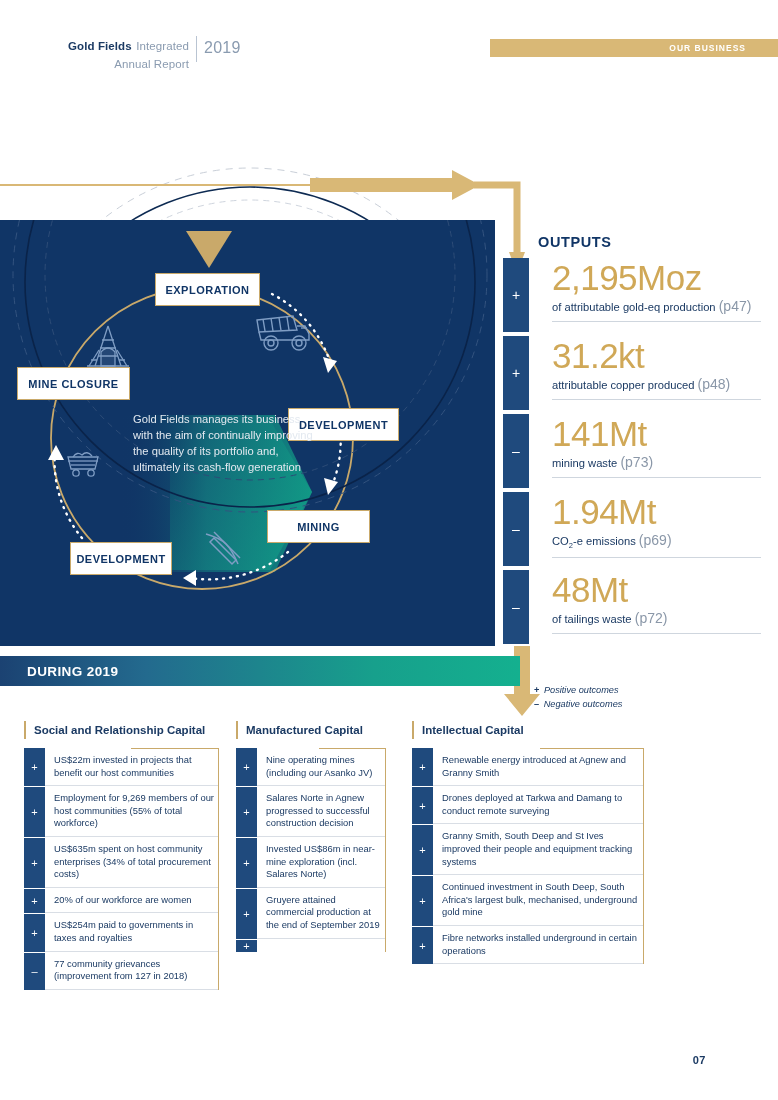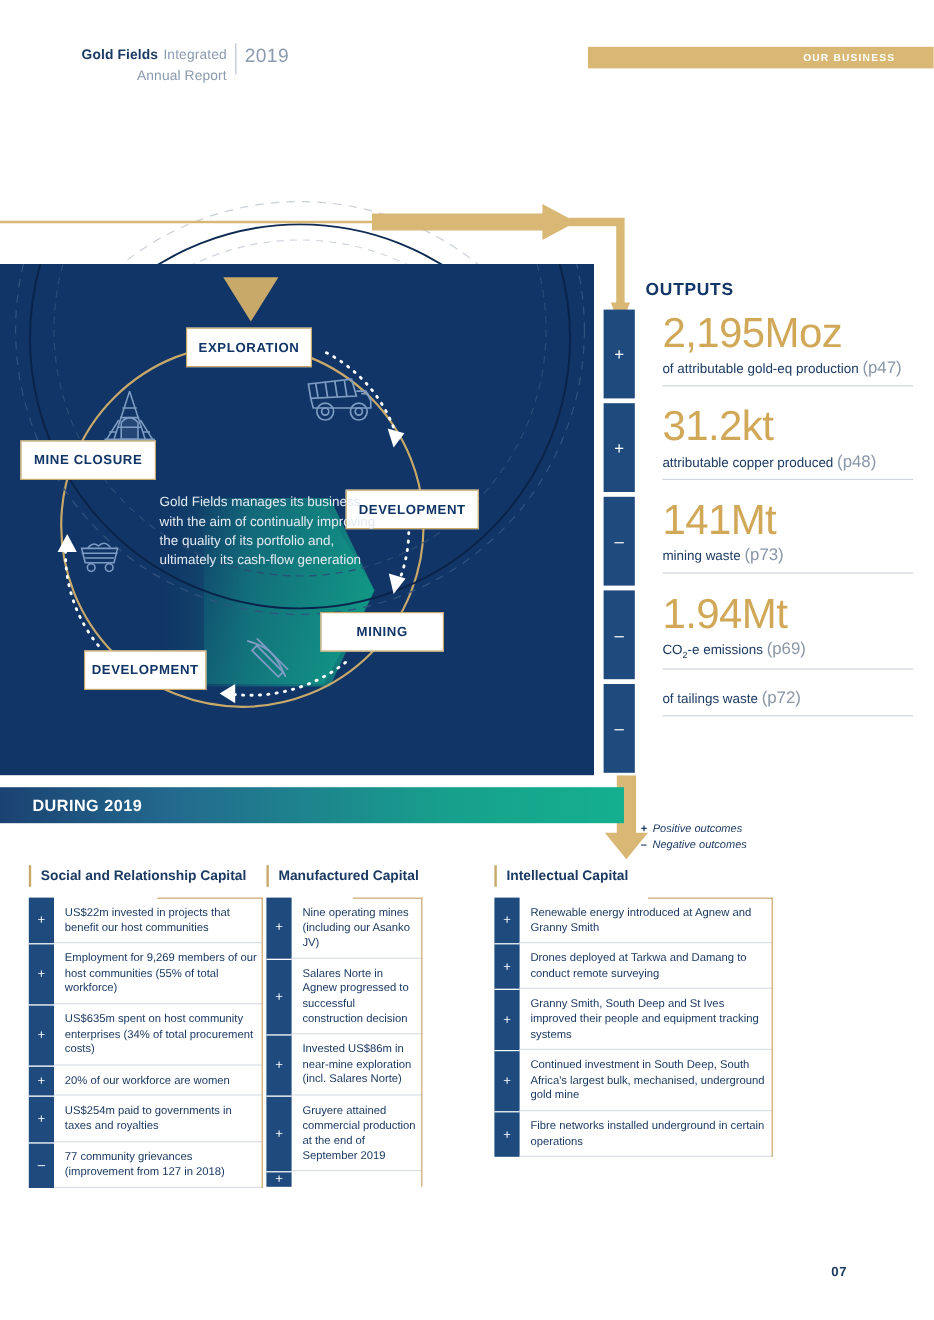--- a/index.html
+++ b/index.html
@@ -97,21 +97,21 @@
     position: absolute; left: 0; top: 656px; width: 520px; height: 30px;
     background: linear-gradient(to right, #1b4272 0%, #236a8e 28%, #17a08c 72%, #14b08f 100%);
     display: flex; align-items: center; padding-left: 27px;
   }
   .during-banner span { color: #ffffff; font-size: 13.5px; font-weight: bold; letter-spacing: .4px; }
 
   
   .capitals { position: absolute; left: 0; top: 720px; width: 778px; height: 260px; }
   .capital-col { position: absolute; top: 0; }
   #col-social { left: 24px;  width: 195px; }
-  #col-manuf  { left: 222px; width: 130px; }
+  #col-manuf  { left: 236px; width: 150px; }
   #col-intel  { left: 412px; width: 232px; }
 
   .capital-head {
     position: relative; padding-left: 10px; height: 20px;
     display: flex; align-items: center;
   }
   .capital-head::before {
     content: ""; position: absolute; left: 0; top: 1px; bottom: 1px; width: 2px; background: #c9a96a;
   }
   .capital-head span { font-size: 11.5px; font-weight: bold; color: #1b3a63; }
@@ -326,20 +326,21 @@
         <div class="output-label">
           <span id="co2-label">CO<sub>2</sub>-e emissions</span>
           <span class="pg">(p69)</span>
         </div>
       </div>
     </div>
 
     <div class="output-row">
       <div class="output-sign">–</div>
       <div class="output-body">
+        <div class="output-value">48Mt</div>
         <div class="output-label">
           <span>of tailings waste</span>
           <span class="pg">(p72)</span>
         </div>
       </div>
     </div>
   </div>
 
   <div class="legend">
     <div>

